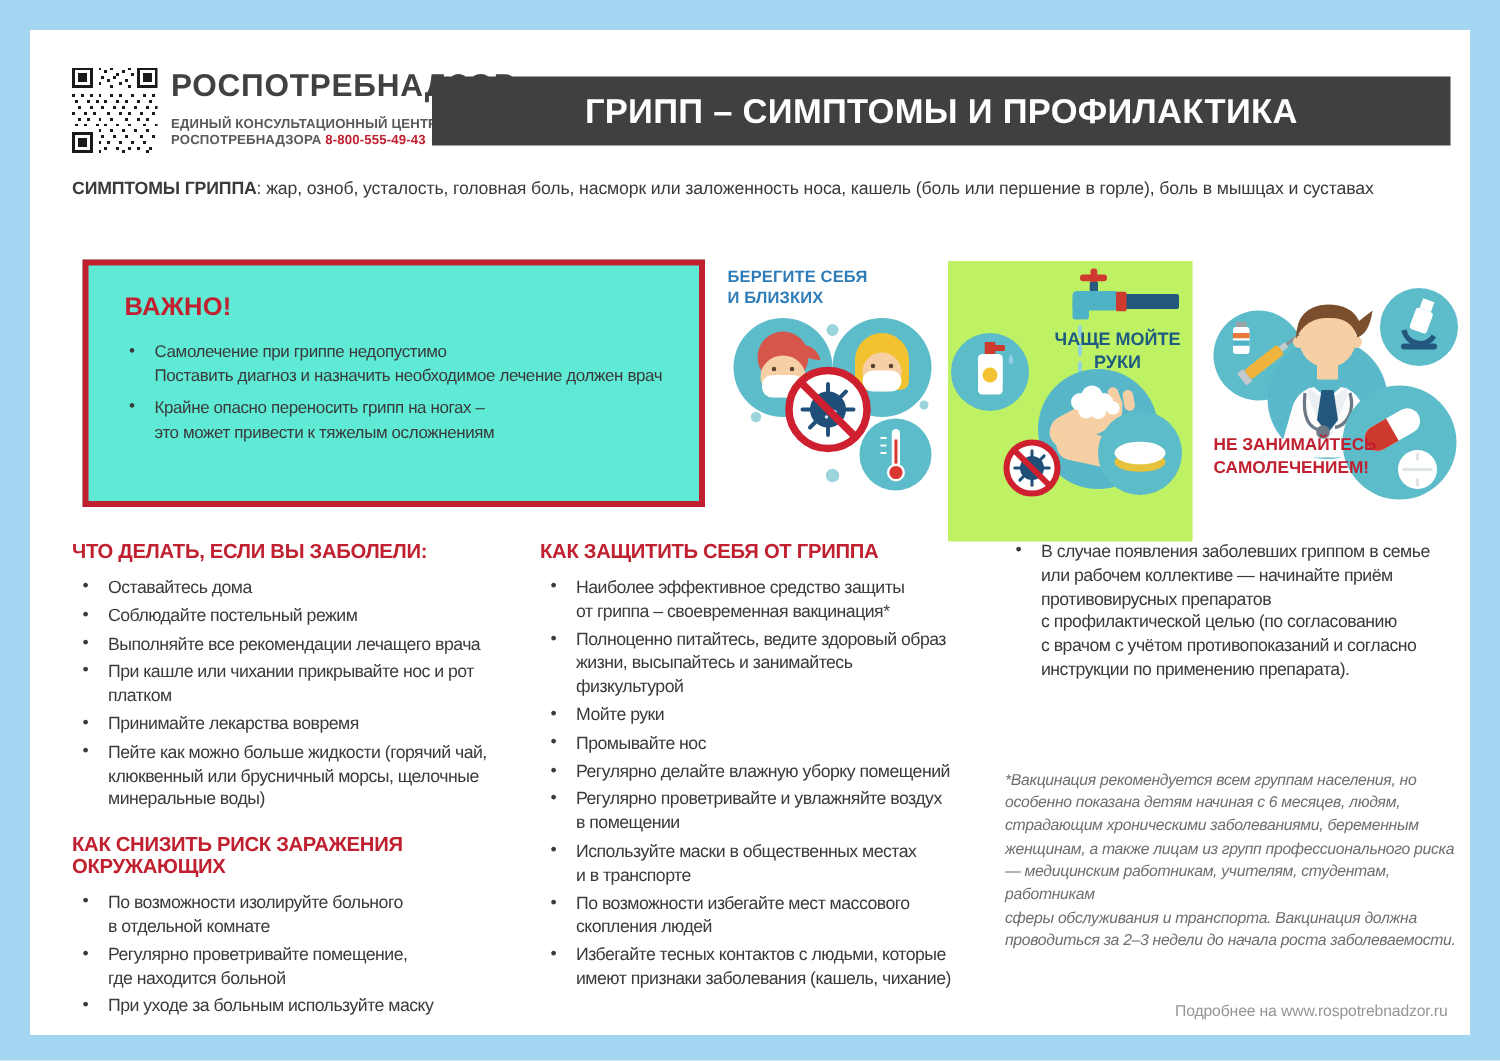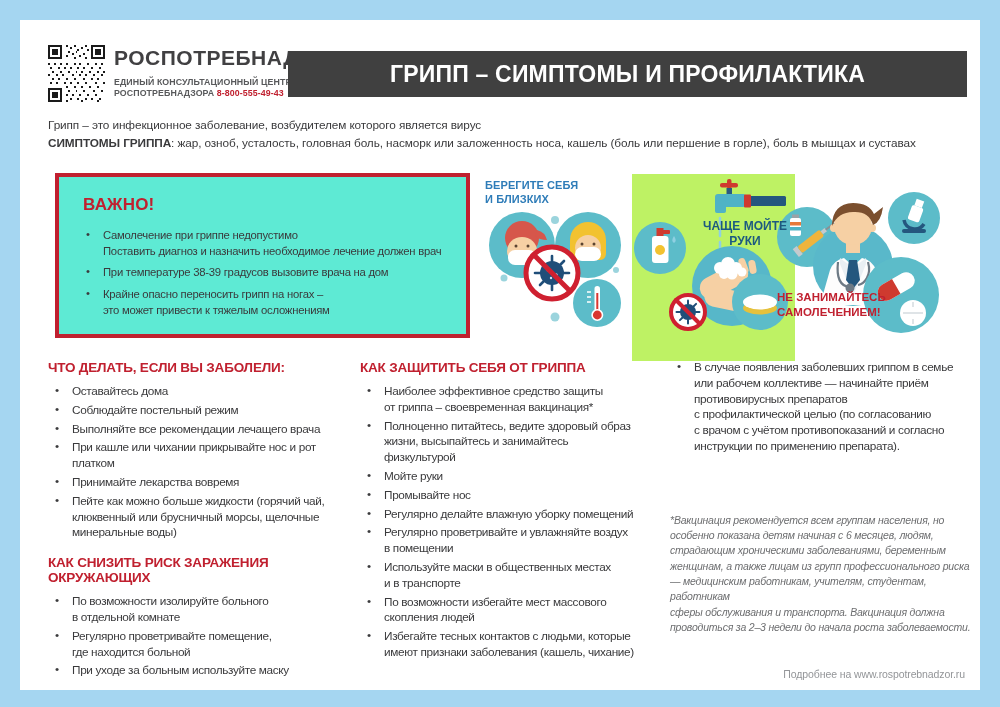--- a/index.html
+++ b/index.html
@@ -37,21 +37,21 @@
   ul.blist { list-style:none; }
   ul.blist li {
     position:relative; padding-left:24px; color:#3a3a3c; white-space:pre-line;
   }
   ul.blist li::before { content:"\2022"; position:absolute; left:7px; top:-1px; }
   .important ul.blist li { font-size:11.3px; line-height:16.2px; margin-bottom:5px; letter-spacing:-.25px; }
   
   .illus { position:absolute; top:154px; height:187px; overflow:hidden; }
   #illus-care   { left:465px; width:146px; }
   #illus-wash   { left:612px; width:163px; background:#bef264; }
-  #illus-doctor { left:752px; width:171px;text-decoration:underline; }
+  #illus-doctor { left:784px; width:171px;text-decoration:underline; }
   .illus svg { position:absolute; left:0; top:0; }
   .caption { position:absolute; font-weight:bold; white-space:pre-line; z-index:2; }
   #cap-care { left:0; top:5px; width:100%; color:#2e7cb8; font-size:11px; line-height:13.5px; letter-spacing:.1px; }
   #cap-wash { left:66px; top:45px; width:94px; text-align:center; color:#1d5a80; font-size:12px; line-height:15px; }
   #cap-doctor { left:5px; top:116px; width:130px; text-align:left; color:#c0202f; font-size:11.5px; line-height:14.5px; }
   
   .col { position:absolute; top:340px; }
   #col1 { left:28px;  width:306px; }
   #col2 { left:340px; width:306px; }
   #col3 { left:650px; width:308px; }
@@ -101,31 +101,29 @@
       <div>ЕДИНЫЙ КОНСУЛЬТАЦИОННЫЙ ЦЕНТР</div>
       <div><span>РОСПОТРЕБНАДЗОРА</span> <span class="logo-phone">8-800-555-49-43</span></div>
     </div>
   </div>
 
   <div class="banner">
     <div class="banner-title">ГРИПП – СИМПТОМЫ И ПРОФИЛАКТИКА</div>
   </div>
 
   <div class="intro">
-    <div>Грипп – это инфекционное заболевание, возбудителем которого является вирус</div>
     <div><b>СИМПТОМЫ ГРИППА</b><span>: жар, озноб, усталость, головная боль, насморк  или заложенность носа, кашель (боль или першение в горле), боль в мышцах и суставах</span></div>
   </div>
 
   <div class="important">
     <div class="important-title">ВАЖНО!</div>
     <ul class="blist">
 
     <li class="bullet-item">Самолечение при гриппе недопустимо
 Поставить диагноз и назначить необходимое лечение должен врач</li>
-        <li class="bullet-item">При температуре 38-39 градусов вызовите врача на дом</li>
         <li class="bullet-item">Крайне опасно переносить грипп на ногах –
 это может привести к тяжелым осложнениям</li>
       </ul>
   </div>
 
   <div class="illus" id="illus-care">
     <div class="caption" id="cap-care">БЕРЕГИТЕ СЕБЯ
 И БЛИЗКИХ</div>
     <svg width="146" height="187" viewBox="0 0 146 187">
       <circle cx="70" cy="46" r="4" fill="#9bd4dd"></circle>

